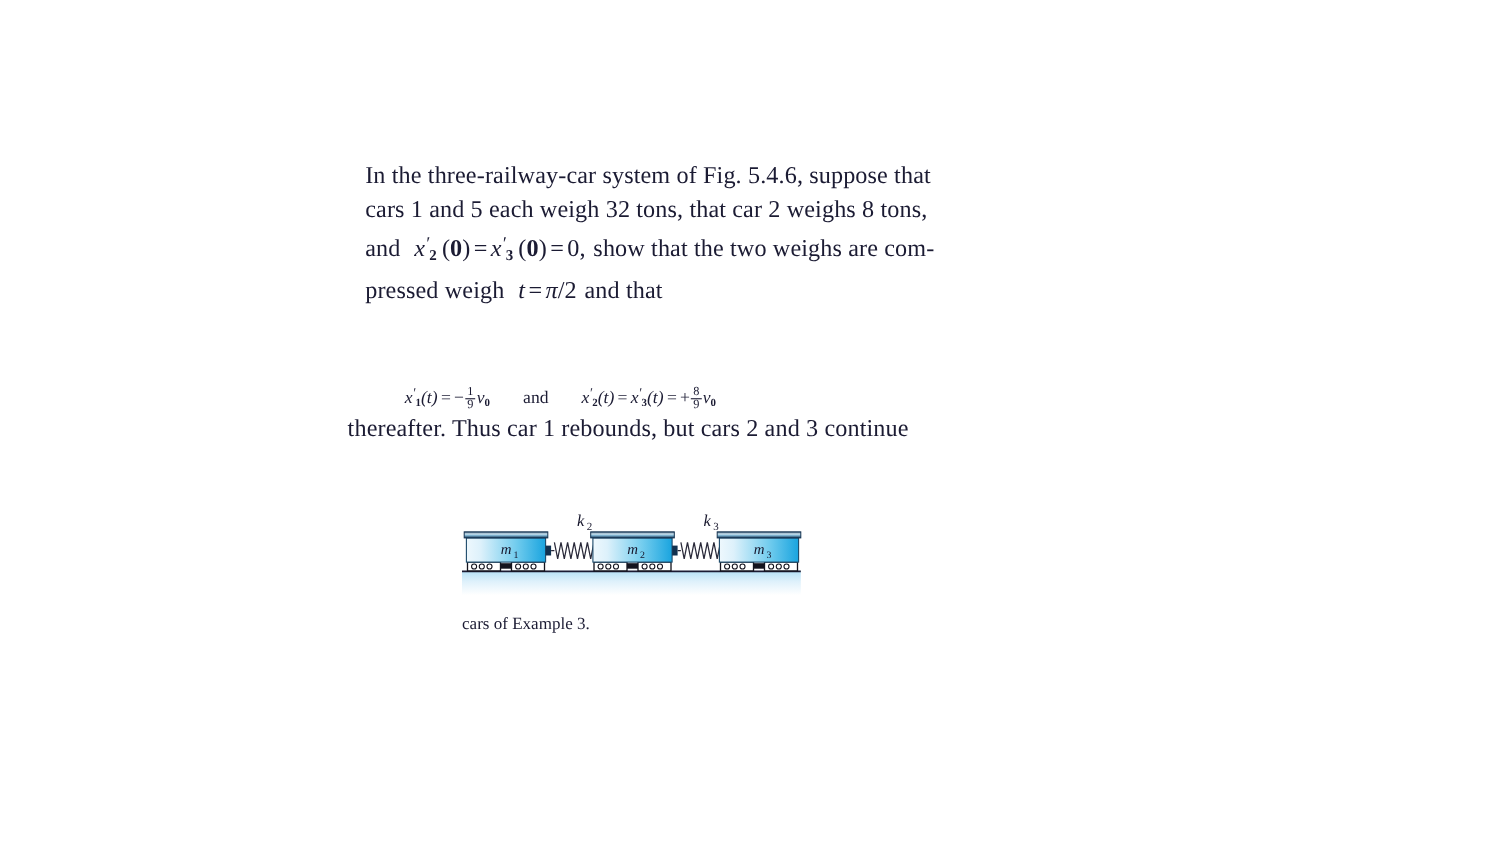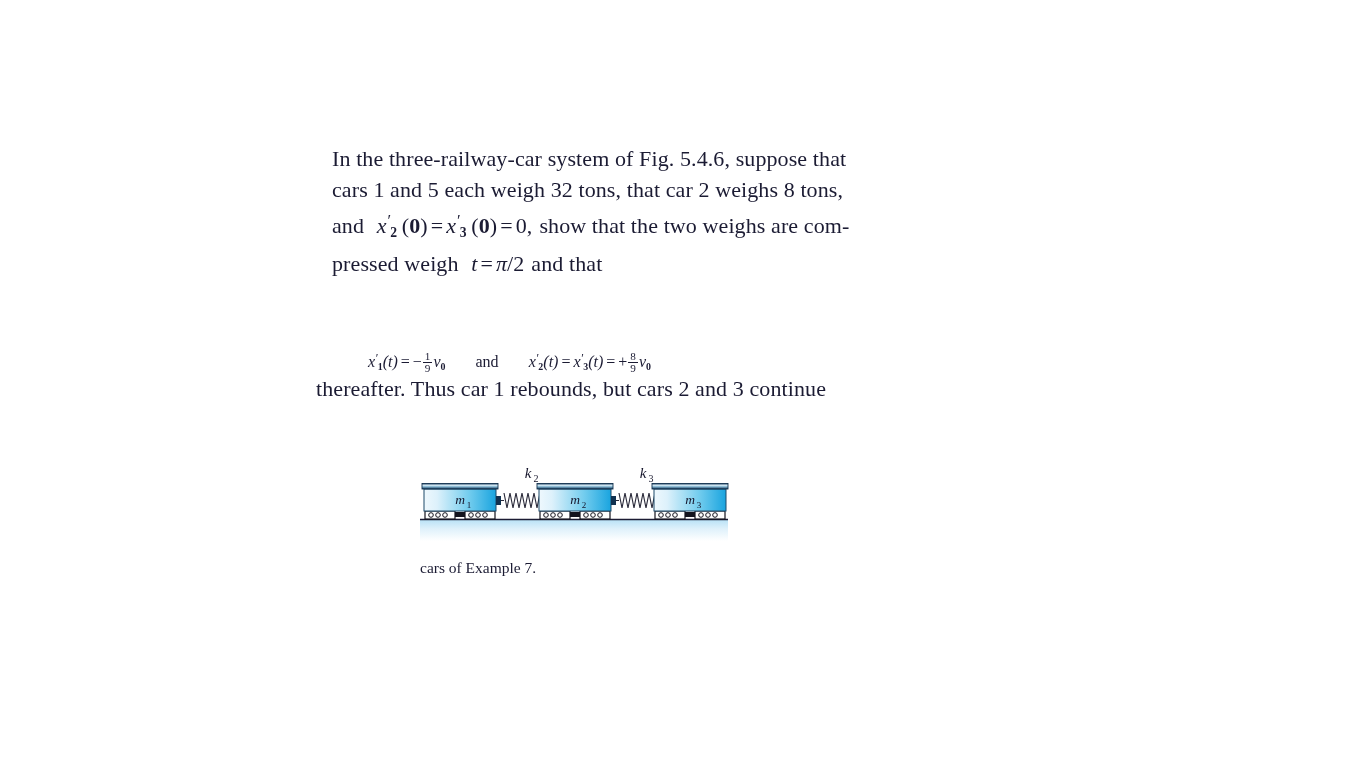--- a/index.html
+++ b/index.html
@@ -235,14 +235,14 @@
       </g>
       <rect x="235" y="27" width="72" height="22" fill="url(#carGrad)" stroke="#1c4a6b" stroke-width="1"></rect>
       <rect x="233" y="21.5" width="76" height="5.5" fill="url(#railGrad)" stroke="#12314f" stroke-width="0.9"></rect>
       <text x="271" y="42" text-anchor="middle" font-family="Liberation Serif, DejaVu Serif, serif" font-size="13.5" font-style="italic" fill="#16162c">m</text>
       <text x="280" y="45.5" text-anchor="middle" font-family="Liberation Serif, DejaVu Serif, serif" font-size="9" fill="#16162c">3</text>
     </g>
   </svg>
 </div>
 
 <div id="caption">
-  <span class="cap-ln">cars of Example 7.</span>
+  <span class="cap-ln">cars of Example 3.</span>
 </div>
 
 </body></html>

